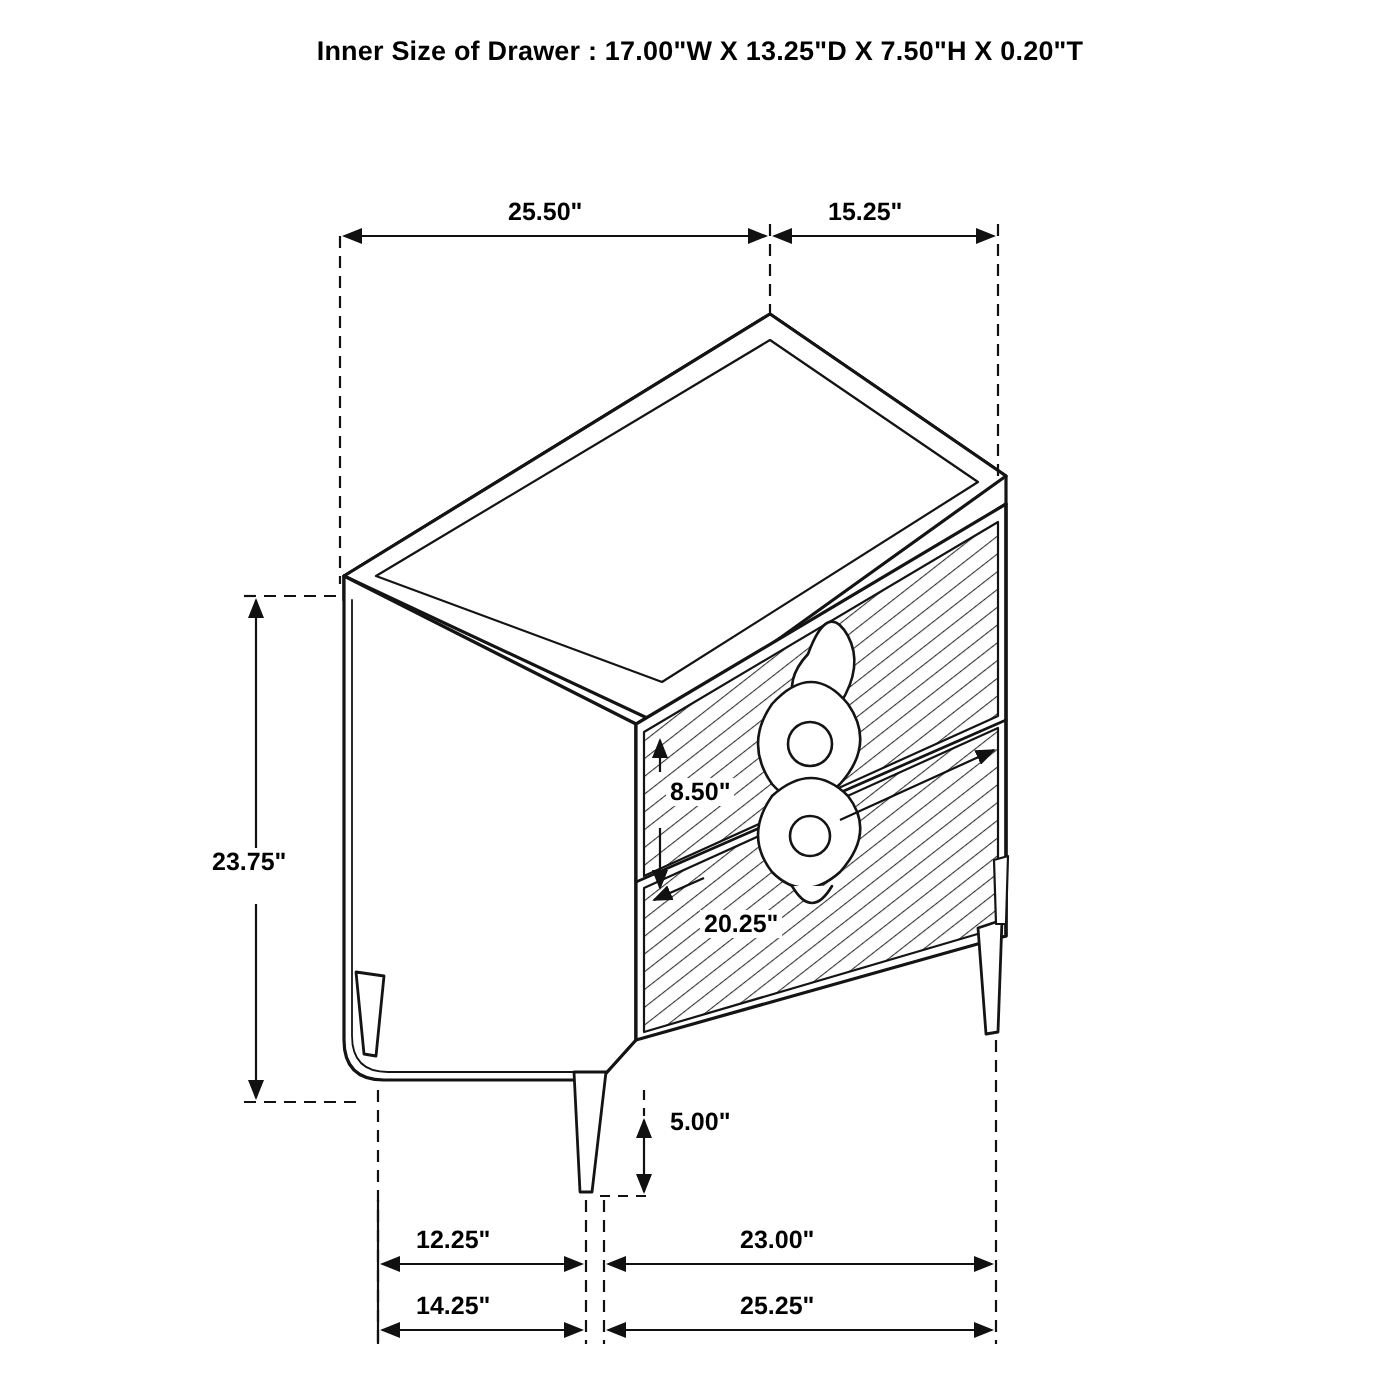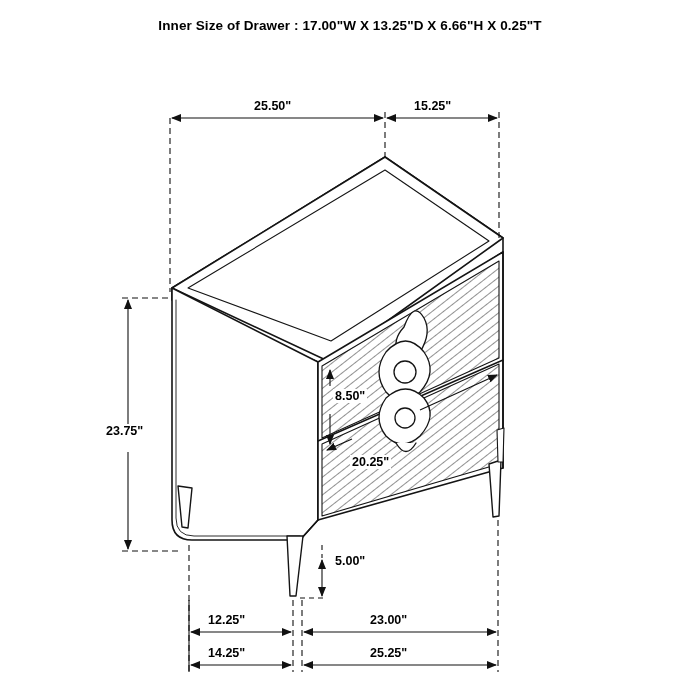--- a/index.html
+++ b/index.html
@@ -47,21 +47,21 @@
     background: #ffffff;
     padding: 0 2px;
     line-height: 14px;
   }
 </style>
 </head>
 <body>
 
 <div id="stage">
 
-  <div class="title">Inner Size of Drawer : 17.00"W X 13.25"D X 6.66"H X 0.25"T</div>
+  <div class="title">Inner Size of Drawer : 17.00"W X 13.25"D X 7.50"H X 0.20"T</div>
 
   <svg class="diagram" viewBox="0 0 700 700">
     <defs>
       <marker id="arrEnd" markerWidth="10" markerHeight="8" refX="9" refY="4" orient="auto" markerUnits="userSpaceOnUse">
         <path d="M0,0 L10,4 L0,8 z" fill="#111"></path>
       </marker>
       <marker id="arrStart" markerWidth="10" markerHeight="8" refX="1" refY="4" orient="auto" markerUnits="userSpaceOnUse">
         <path d="M10,0 L0,4 L10,8 z" fill="#111"></path>
       </marker>
       <pattern id="hatchA" width="7" height="7" patternTransform="rotate(52)" patternUnits="userSpaceOnUse">

